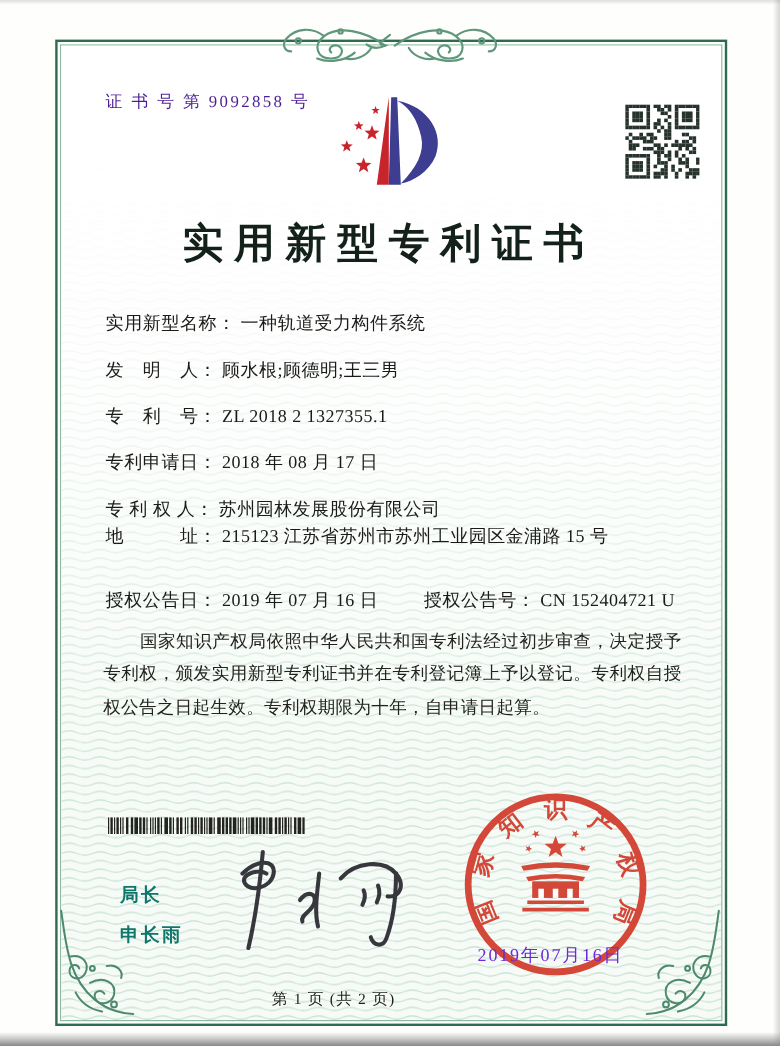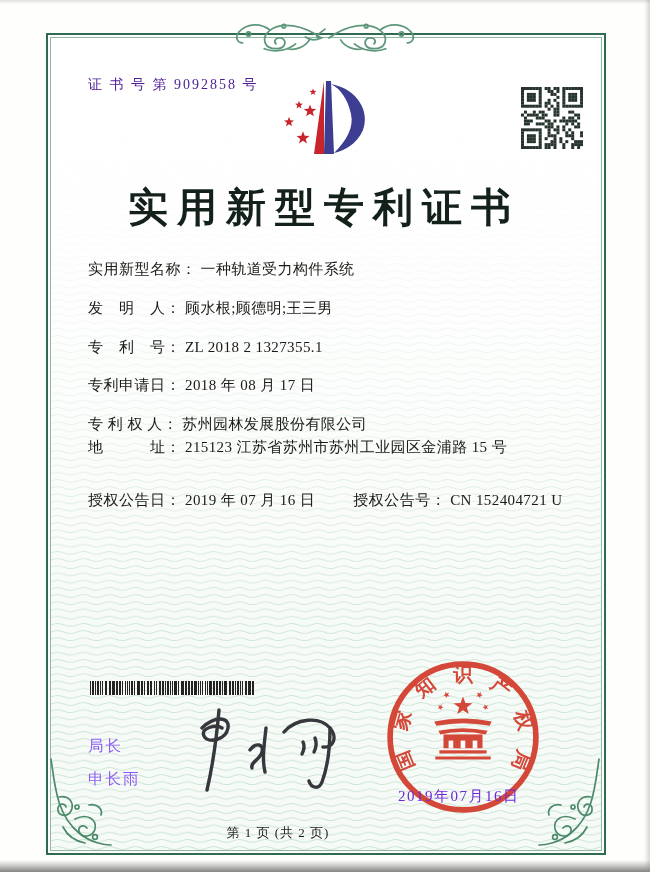--- a/index.html
+++ b/index.html
@@ -29,34 +29,34 @@
   .flourish-top{position:absolute;left:227px;top:13px;width:196px;height:46px;z-index:2;}
   .corner-flourish{position:absolute;width:64px;height:92px;z-index:2;}
   .corner-left{left:49px;top:757px;}
   .corner-right{left:537px;top:757px;transform:scaleX(-1);}
 
   
   .cert-number{position:absolute;left:88px;top:76px;font-size:14px;letter-spacing:2px;color:#4c1d95;z-index:3;}
   .logo{position:absolute;left:258px;top:76px;width:132px;height:92px;z-index:3;}
   .qr{position:absolute;left:521px;top:87px;width:62px;height:62px;z-index:3;}
   .page-title{position:absolute;left:46px;width:556px;top:180px;text-align:center;
-    font-size:40px;font-weight:bold;letter-spacing:9px;color:#13211a;z-index:3;}
+    font-size:34px;font-weight:bold;letter-spacing:9px;color:#13211a;z-index:3;}
 
   .field-row{position:absolute;left:88px;font-size:15px;color:#1a1a17;white-space:nowrap;z-index:3;}
   .field-label{letter-spacing:.5px;}
   .field-value{margin-left:4px;letter-spacing:.4px;}
   .field-label2{margin-left:38px;letter-spacing:.5px;}
 
   .body-text{position:absolute;left:86px;width:482px;top:522px;z-index:3;
     font-size:14.6px;line-height:1.87;color:#22221f;text-align:justify;}
   .body-text p{margin:0;text-indent:2.1em;letter-spacing:.3px;}
 
   .barcode{position:absolute;left:90px;top:681px;width:164px;height:14px;z-index:3;}
 
-  .signatory{position:absolute;left:88px;top:736px;z-index:3;font-size:15.5px;color:#8b5cf6;}
+  .signatory{position:absolute;left:100px;top:736px;z-index:3;font-size:15.5px;color:#0f766e;font-weight:bold;}
   .signatory div{margin-bottom:12px;letter-spacing:2px;}
   .signature{position:absolute;left:172px;top:698px;width:185px;height:100px;z-index:4;}
 
   .seal{position:absolute;left:386px;top:660px;width:154px;height:154px;z-index:3;opacity:.93;}
   .seal-date{position:absolute;left:398px;top:787px;font-size:15px;letter-spacing:1.5px;color:#6d28d9;z-index:4;}
 
   .footer-page{position:absolute;left:46px;width:464px;top:824px;text-align:center;
     font-size:13px;color:#1e1e1b;letter-spacing:1px;z-index:3;}
 </style>
 </head>
@@ -370,20 +370,21 @@
   <span class="field-label">专 利 权 人：</span><span class="field-value">苏州园林发展股份有限公司</span>
 </div>
 <div class="field-row" style="top:438px">
   <span class="field-label">地　　　址：</span><span class="field-value">215123 江苏省苏州市苏州工业园区金浦路 15 号</span>
 </div>
 <div class="field-row" style="top:491px">
   <span class="field-label">授权公告日：</span><span class="field-value">2019 年 07 月 16 日</span><span class="field-label2">授权公告号：</span><span class="field-value">CN 152404721 U</span>
 </div>
 
 <div class="body-text">
+  <p>国家知识产权局依照中华人民共和国专利法经过初步审查，决定授予专利权，颁发实用新型专利证书并在专利登记簿上予以登记。专利权自授权公告之日起生效。专利权期限为十年，自申请日起算。</p>
 </div>
 
 <svg class="barcode" id="barcode-svg" viewBox="0 0 164 14" preserveAspectRatio="none">
     <rect x="0" y="0" width="1" height="14" fill="#23231f"></rect>
     <rect x="2" y="0" width="2" height="14" fill="#23231f"></rect>
     <rect x="5" y="0" width="1" height="14" fill="#23231f"></rect>
     <rect x="7" y="0" width="2" height="14" fill="#23231f"></rect>
     <rect x="10" y="0" width="1" height="14" fill="#23231f"></rect>
     <rect x="12" y="0" width="1" height="14" fill="#23231f"></rect>
     <rect x="15" y="0" width="2" height="14" fill="#23231f"></rect>

